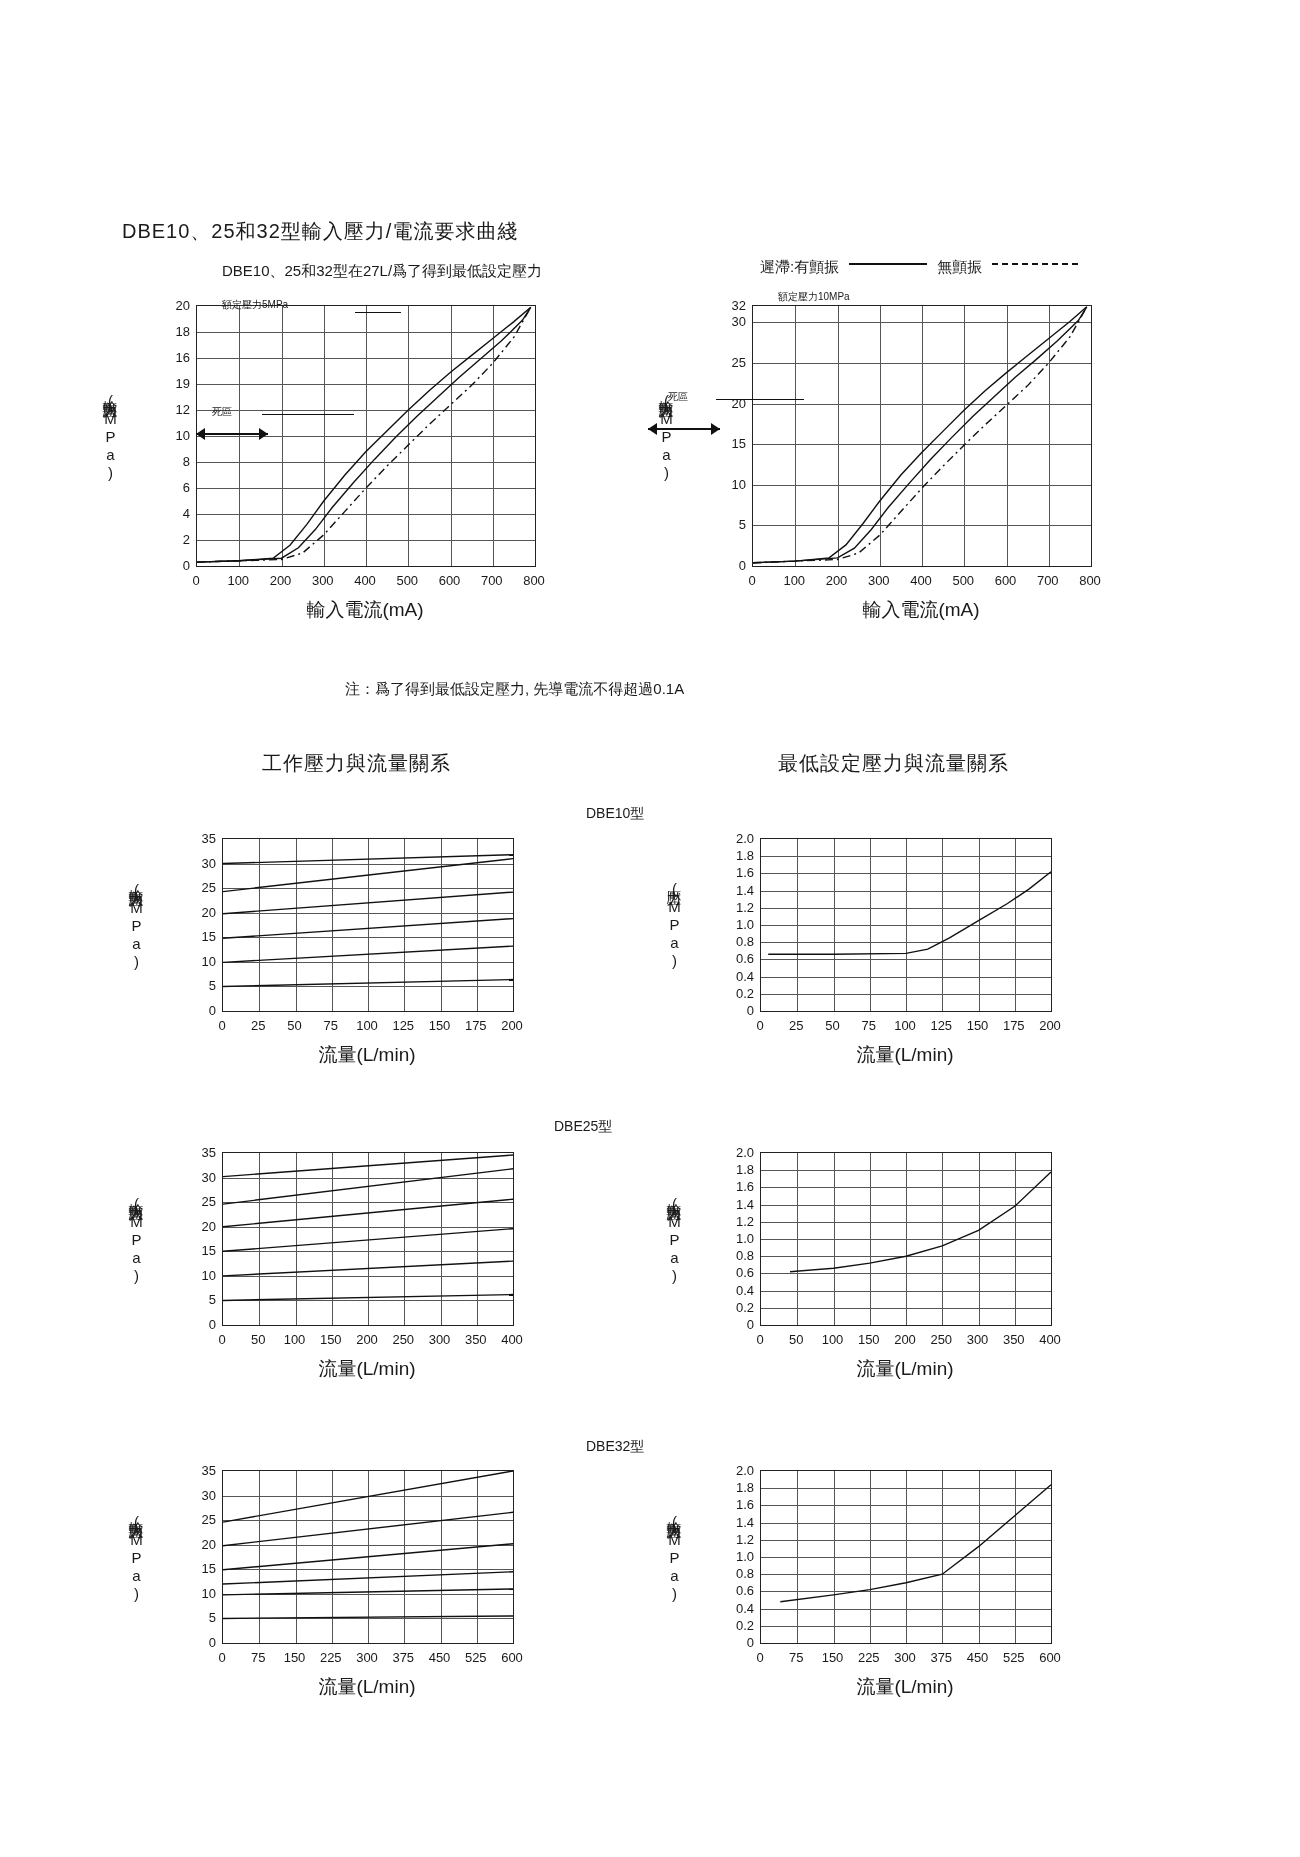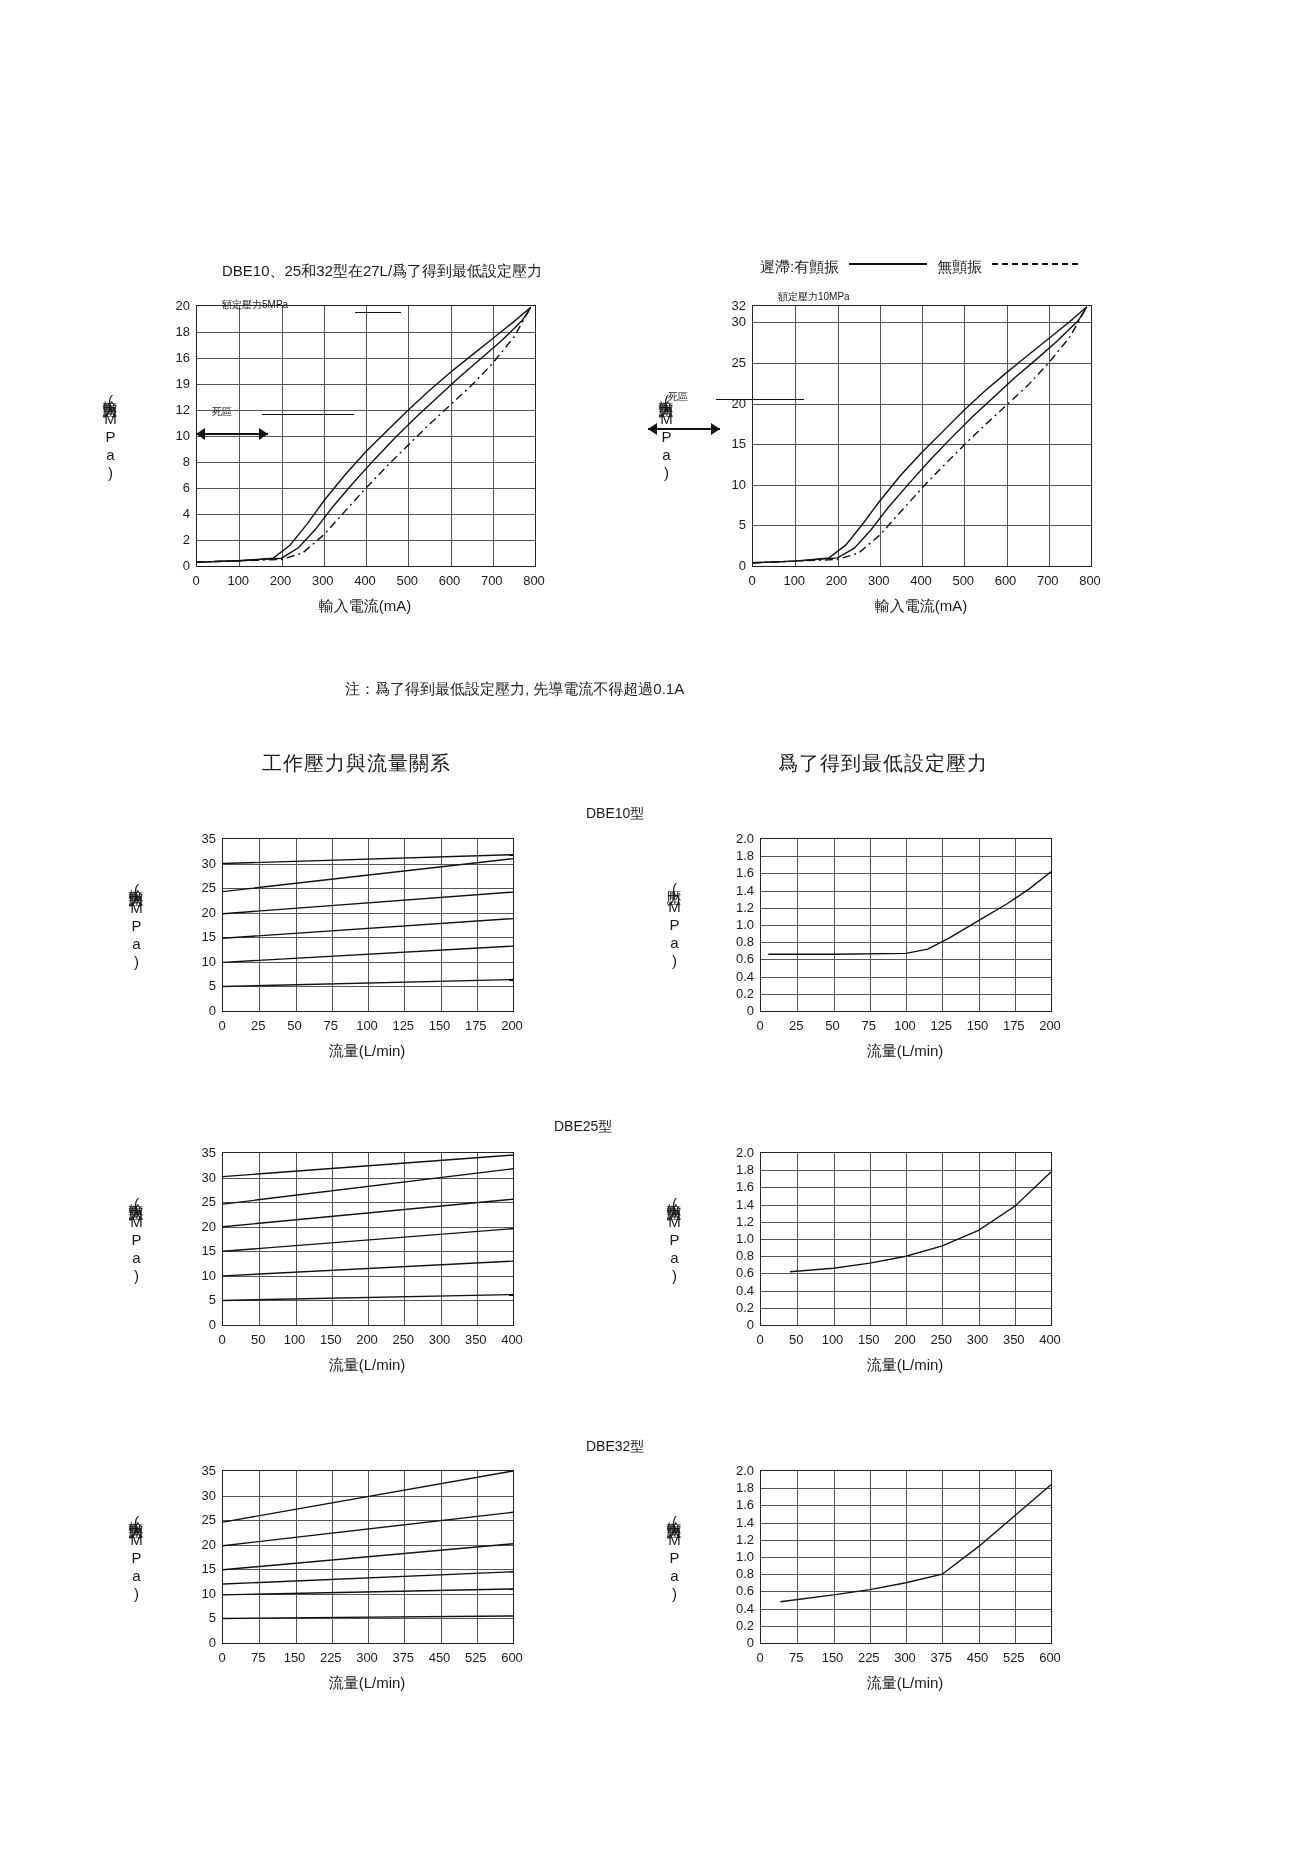--- a/index.html
+++ b/index.html
@@ -33,49 +33,50 @@
 
   
   .chart{position:absolute;}
   .plot{position:absolute;border:1px solid #222;background:#fff;}
   .plot .vg,.plot .hg{position:absolute;background:#555;}
   .plot .vg{width:1px;top:0;bottom:0;}
   .plot .hg{height:1px;left:0;right:0;}
   .plot svg{position:absolute;left:0;top:0;overflow:visible;}
   .xtick{position:absolute;font-size:13px;transform:translateX(-50%);}
   .ytick{position:absolute;font-size:13px;transform:translateY(-50%);text-align:right;}
-  .xlab{position:absolute;font-size:15px;transform:translateX(-50%);}
+  .xlab{position:absolute;font-size:19px;transform:translateX(-50%);}
   .ylab{position:absolute;font-size:15px;writing-mode:vertical-rl;text-orientation:upright;letter-spacing:1px;}
   .anno{position:absolute;font-size:10px;}
   .deadzone{position:absolute;}
   .deadzone .bar{position:absolute;left:0;top:6px;height:2px;background:#111;}
   .deadzone .a1,.deadzone .a2{position:absolute;top:1px;width:0;height:0;border-top:6px solid transparent;border-bottom:6px solid transparent;}
   .deadzone .a1{left:0;border-right:9px solid #111;}
   .deadzone .a2{right:0;border-left:9px solid #111;}
   .leader{position:absolute;background:#111;height:1px;}
 </style>
 </head>
 <body>
 
 <div class="page">
 
 
+  <div class="sub1">DBE10、25和32型輸入壓力/電流要求曲綫</div>
   <div class="sub2">DBE10、25和32型在27L/爲了得到最低設定壓力</div>
 
   <div class="legend">
     <span class="lbl">遲滯:有顫振</span>
     <span class="ln-solid"></span>
     <span class="lbl">無顫振</span>
     <span class="ln-dash"></span>
   </div>
 
   <div class="note">注：爲了得到最低設定壓力, 先導電流不得超過0.1A</div>
 
   <div class="secTitleL">工作壓力與流量關系</div>
-  <div class="secTitleR">爲了得到最低設定壓力</div>
+  <div class="secTitleR">最低設定壓力與流量關系</div>
 
   <div class="modelLab" style="left:586px;top:805px;">DBE10型</div>
   <div class="modelLab" style="left:554px;top:1118px;">DBE25型</div>
   <div class="modelLab" style="left:586px;top:1438px;">DBE32型</div>
 
   <div class="chart" id="c0" style="left:0;top:0;"></div>
   <div class="chart" id="c1" style="left:0;top:0;"></div>
   <div class="chart" id="c2" style="left:0;top:0;"></div>
   <div class="chart" id="c3" style="left:0;top:0;"></div>
   <div class="chart" id="c4" style="left:0;top:0;"></div>

